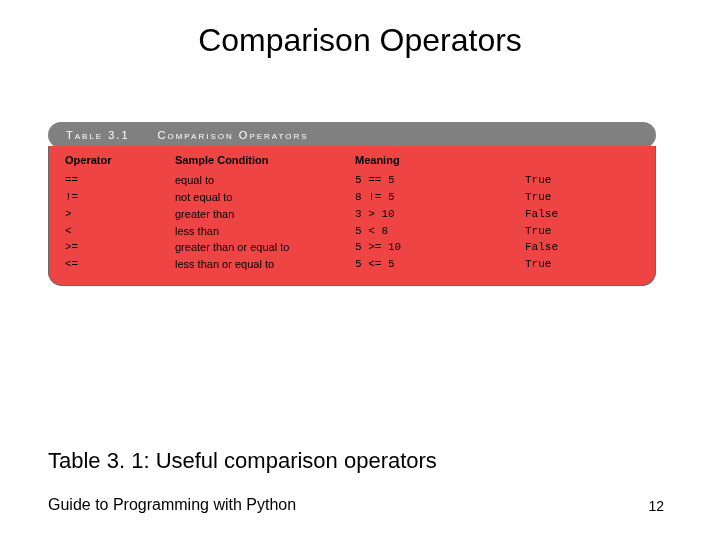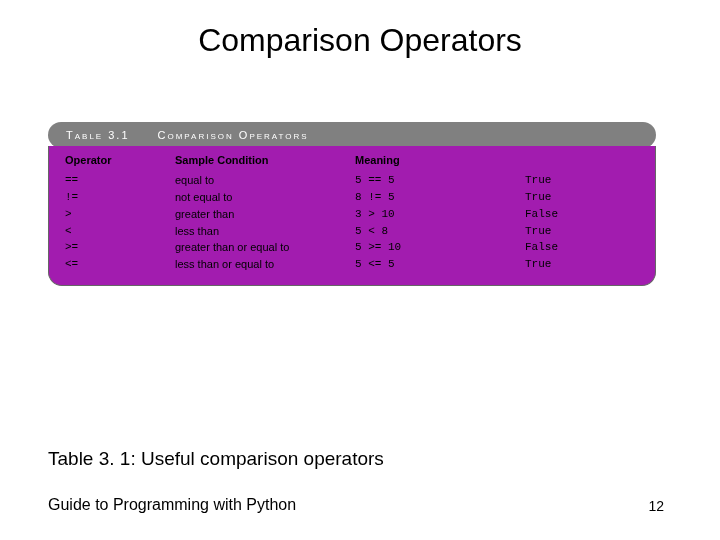--- a/index.html
+++ b/index.html
@@ -21,27 +21,27 @@
   .table-header-bar .tnum { font-variant: small-caps; }
   .table-header-bar .ttitle { margin-left: 28px; font-variant: small-caps; }
   .table-body {
     border-left: 1px solid #666;
     border-right: 1px solid #666;
     border-bottom: 1px solid #666;
     border-bottom-left-radius: 14px;
     border-bottom-right-radius: 14px;
     padding: 8px 16px 12px 16px;
     margin-top: -2px;
-    background: #a21caf;
+    background: #ef4444;
   }
   .cols { display: grid; grid-template-columns: 110px 180px 170px 120px; font-size: 11px; }
   .colhead { font-weight: 700; padding-bottom: 6px; }
   .cell { padding: 1px 0; line-height: 1.35; }
   .mono { font-family: "Courier New", Courier, monospace; font-size: 11px; }
-  .caption { position: absolute; left: 48px; top: 448px; font-size: 19px; text-align: center; }
+  .caption { position: absolute; left: 48px; top: 448px; font-size: 22px; text-align: center; }
   .footer-left { position: absolute; left: 48px; bottom: 26px; font-size: 16px; }
   .footer-right { position: absolute; right: 56px; bottom: 26px; font-size: 14px; }
 </style>
 </head>
 <body>
 
 <div class="slide">
 
   <div class="title">Comparison Operators</div>
 

